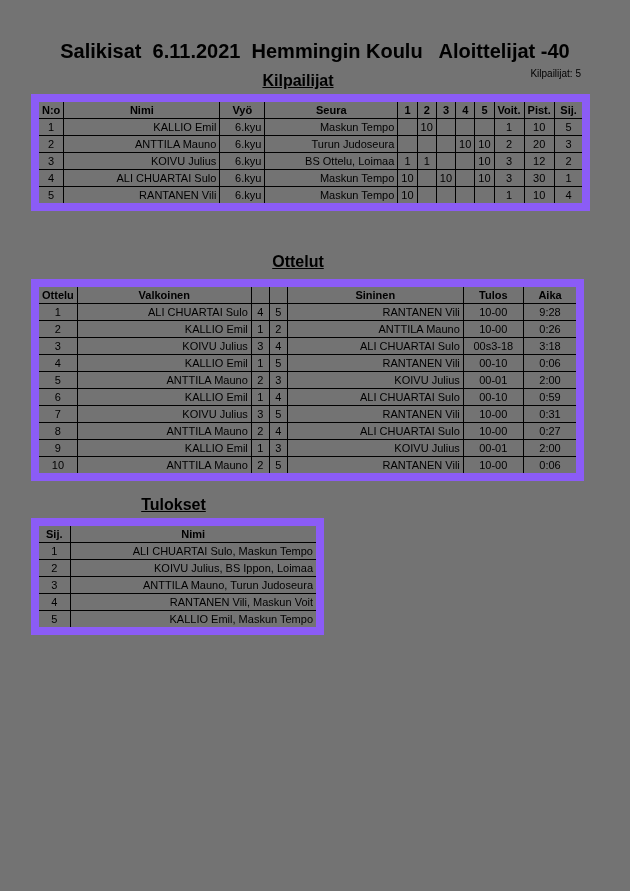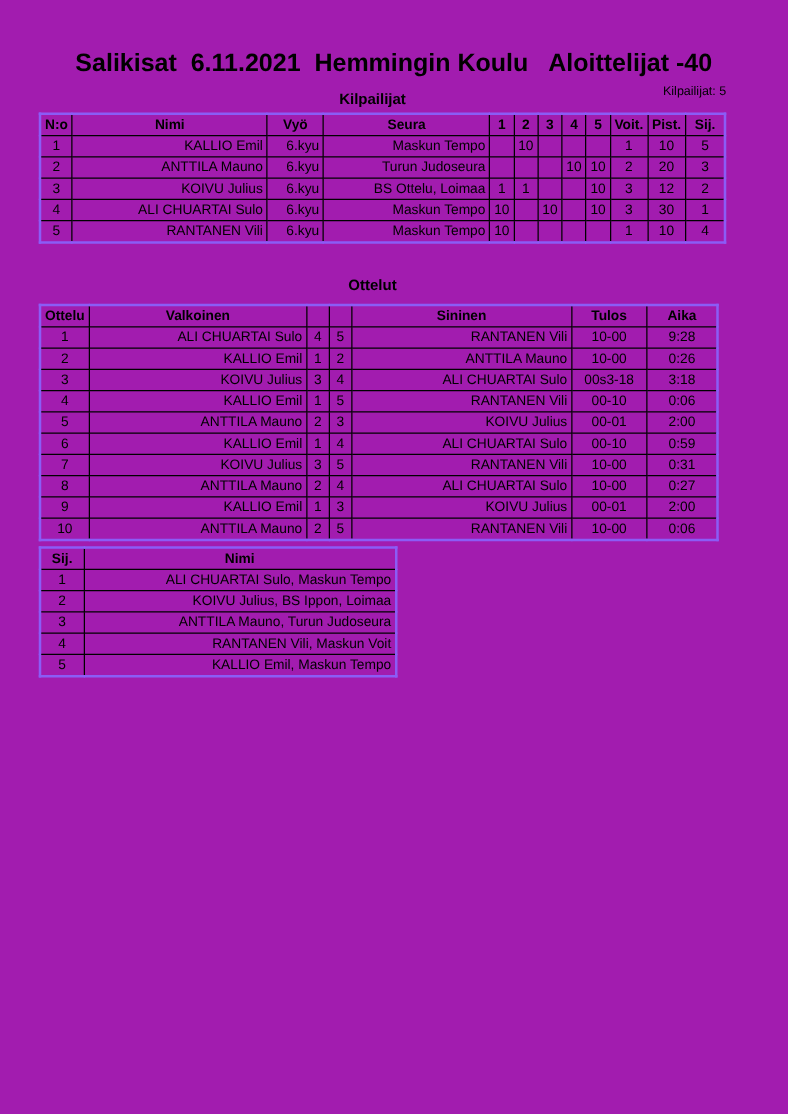--- a/index.html
+++ b/index.html
@@ -1,55 +1,56 @@
 <!DOCTYPE html>
 <html><head>
 <meta charset="utf-8">
 <style>
   html, body { margin: 0; padding: 0; background: #ffffff; }
   .page {
     position: relative;
     width: 630px;
     height: 891px;
-    background: #a21caf;
+    background: #737373;
     color: #000000;
     font-family: "Liberation Sans", sans-serif;
     overflow: hidden;
   }
   .title {
     margin: 0;
     padding-top: 40px;
     text-align: center;
     font-size: 20px;
     font-weight: bold;
     white-space: pre;
     letter-spacing: 0px;
   }
   .section-title {
     width: 534px;
     margin-left: 31px;
     text-align: center;
     font-weight: bold;
-    font-size: 12px;
+    font-size: 16px;
+    text-decoration: underline;
   }
   .kilp-title   { margin-top: 9px; }
-  .ottelut-title{ margin-top: 26px; }
+  .ottelut-title{ margin-top: 42px; }
   .tulokset-title { width: 285px; margin-top: 15px; }
   .count-label {
     position: absolute;
     top: 68px;
     right: 49px;
     font-size: 10px;
   }
   table.tbl {
     border-collapse: collapse;
     table-layout: fixed;
     margin-left: 31px;
     font-size: 11px;
-    border: 2px solid #8b5cf6;
+    border: 8px solid #8b5cf6;
   }
   .kilp-table    { margin-top: 4px; }
   .ottelut-table { margin-top: 8px; }
   .tulokset-table{ margin-top: 4px; }
   table.tbl th, table.tbl td {
     border: 1px solid #000;
     height: 16px;
     padding: 0 3px;
     overflow: hidden;
     white-space: nowrap;
@@ -285,20 +286,21 @@
         <td class="l">ANTTILA Mauno</td>
         <td class="c">2</td>
         <td class="c">5</td>
         <td class="l">RANTANEN Vili</td>
         <td class="c">10-00</td>
         <td class="c">0:06</td>
       </tr>
     </tbody>
   </table>
 
+  <div class="section-title tulokset-title">Tulokset</div>
 
   <table class="tbl tulokset-table">
     <colgroup>
       <col style="width:35px">
         <col style="width:250px">
     </colgroup>
     <thead>
       <tr>
         <th>Sij.</th>
         <th>Nimi</th>

